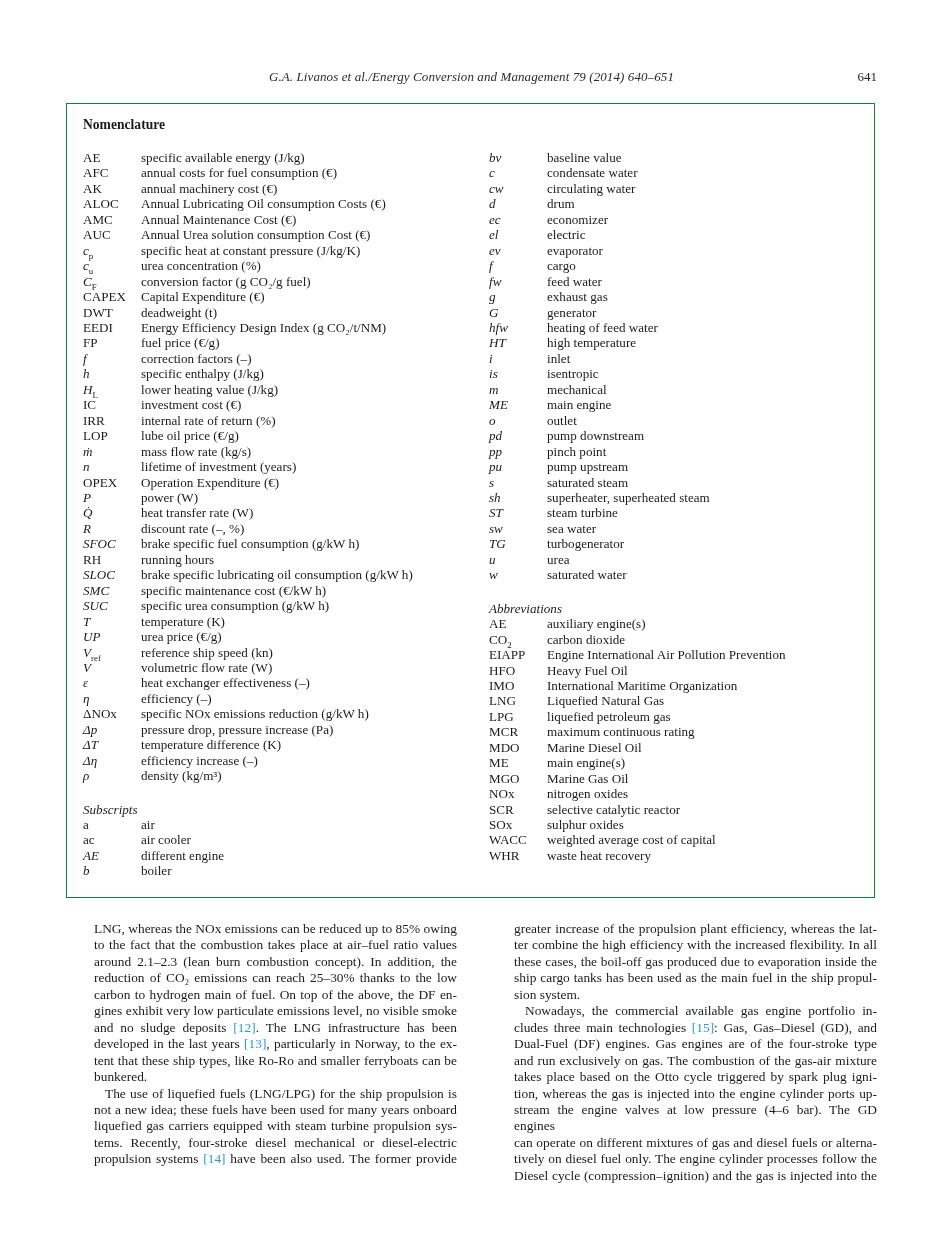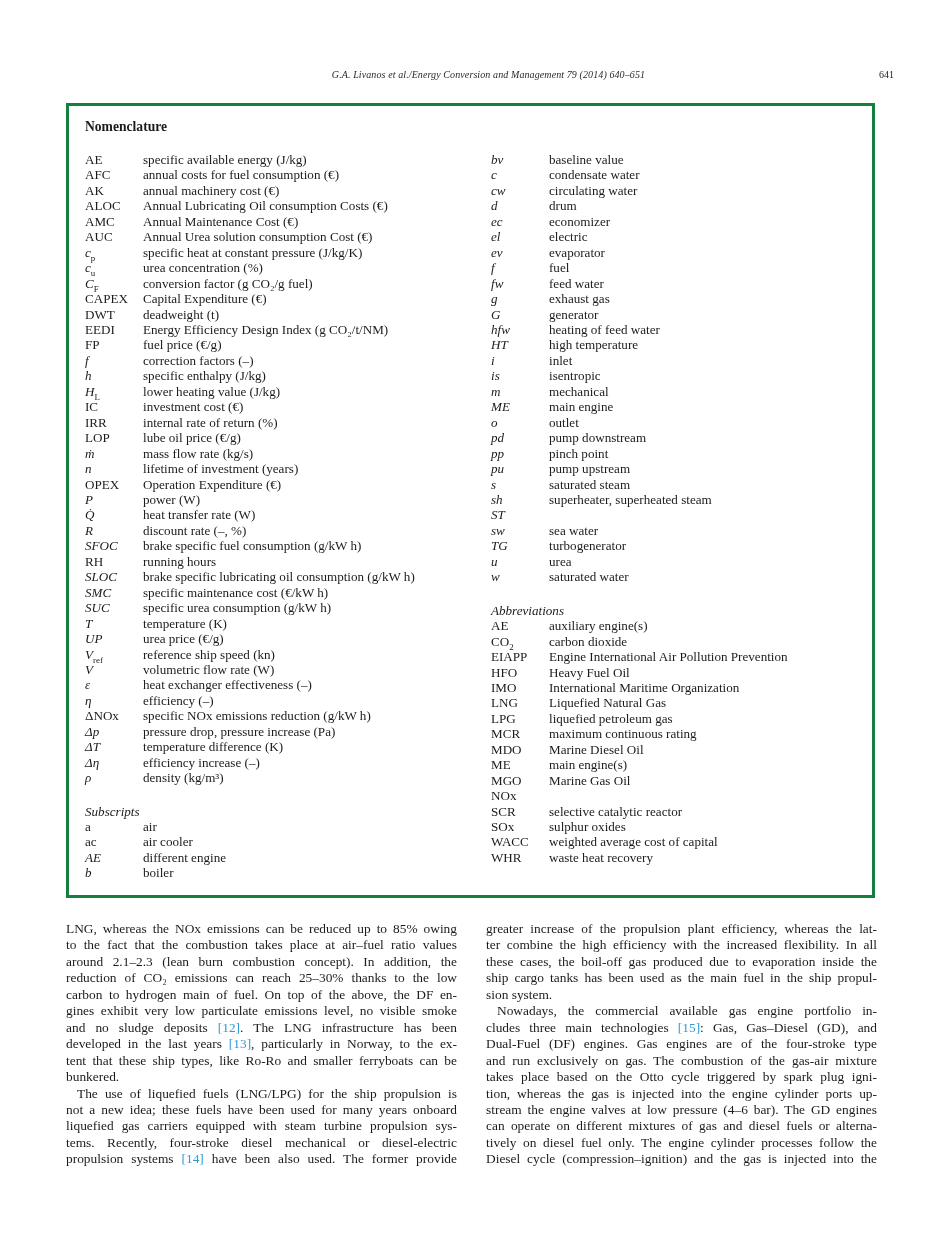--- a/index.html
+++ b/index.html
@@ -9,39 +9,39 @@
     height: 1234px;
     background: #ffffff;
     font-family: "Liberation Serif", serif;
     color: #1b1b1b;
     overflow: hidden;
     margin: 0 auto;
   }
   
   .hdr {
     position: absolute;
-    top: 69px; left: 83px; width: 811px;
-    font-size: 10px;
+    top: 69px; left: 66px; width: 811px;
+    font-size: 13px;
   }
   .hdr .running { 
     text-align: center; 
     font-style: italic; 
     color: #2a2a2a;
     letter-spacing: .1px;
   }
   .hdr .pageno {
     position: absolute; right: 0; top: 0;
     font-style: normal; color: #1b1b1b;
   }
   
   .nom-box {
     position: absolute;
     left: 66px; top: 103px;
     width: 809px; height: 795px;
-    border: 3px solid #15803d;
+    border: 1px solid #15803d;
     box-sizing: border-box;
     padding: 13px 16px 0 16px;
   }
   .nom-title {
     font-weight: bold;
     font-size: 13.6px;
     margin-bottom: 17px;
   }
   .nom-cols { display: flex; }
   .nom-col-left  { width: 406px; flex: 0 0 406px; }
@@ -65,20 +65,21 @@
   }
   .body-col { width: 391px; flex: 0 0 391px; }
   .body-col + .body-col { margin-left: 29px; flex: 0 0 391px; }
   .para { margin: 0; }
   .line {
     font-size: 13.4px;
     line-height: 16.45px;
     text-align: justify;
     text-align-last: justify;
     white-space: normal;
+    margin-left: 28px;
   }
   .line.last { text-align-last: left; }
   .para.indent .line:first-child { text-indent: 11px; }
   .cite { color: #2e9ad3; cursor: pointer; }
 </style>
 </head>
 <body>
 
 <div class="page">
 
@@ -297,21 +298,21 @@
           <div class="nom-row">
             <span class="sym it">el</span>
             <span class="def">electric</span>
           </div>
           <div class="nom-row">
             <span class="sym it">ev</span>
             <span class="def">evaporator</span>
           </div>
           <div class="nom-row">
             <span class="sym it">f</span>
-            <span class="def">fuel</span>
+            <span class="def">cargo</span>
           </div>
           <div class="nom-row">
             <span class="sym it">fw</span>
             <span class="def">feed water</span>
           </div>
           <div class="nom-row">
             <span class="sym it">g</span>
             <span class="def">exhaust gas</span>
           </div>
           <div class="nom-row">
@@ -361,20 +362,21 @@
           <div class="nom-row">
             <span class="sym it">s</span>
             <span class="def">saturated steam</span>
           </div>
           <div class="nom-row">
             <span class="sym it">sh</span>
             <span class="def">superheater, superheated steam</span>
           </div>
           <div class="nom-row">
             <span class="sym it">ST</span>
+            <span class="def">steam turbine</span>
           </div>
           <div class="nom-row">
             <span class="sym it">sw</span>
             <span class="def">sea water</span>
           </div>
           <div class="nom-row">
             <span class="sym it">TG</span>
             <span class="def">turbogenerator</span>
           </div>
           <div class="nom-row">
@@ -425,20 +427,21 @@
           <div class="nom-row">
             <span class="sym">ME</span>
             <span class="def">main engine(s)</span>
           </div>
           <div class="nom-row">
             <span class="sym">MGO</span>
             <span class="def">Marine Gas Oil</span>
           </div>
           <div class="nom-row">
             <span class="sym">NOx</span>
+            <span class="def">nitrogen oxides</span>
           </div>
           <div class="nom-row">
             <span class="sym">SCR</span>
             <span class="def">selective catalytic reactor</span>
           </div>
           <div class="nom-row">
             <span class="sym">SOx</span>
             <span class="def">sulphur oxides</span>
           </div>
           <div class="nom-row">

